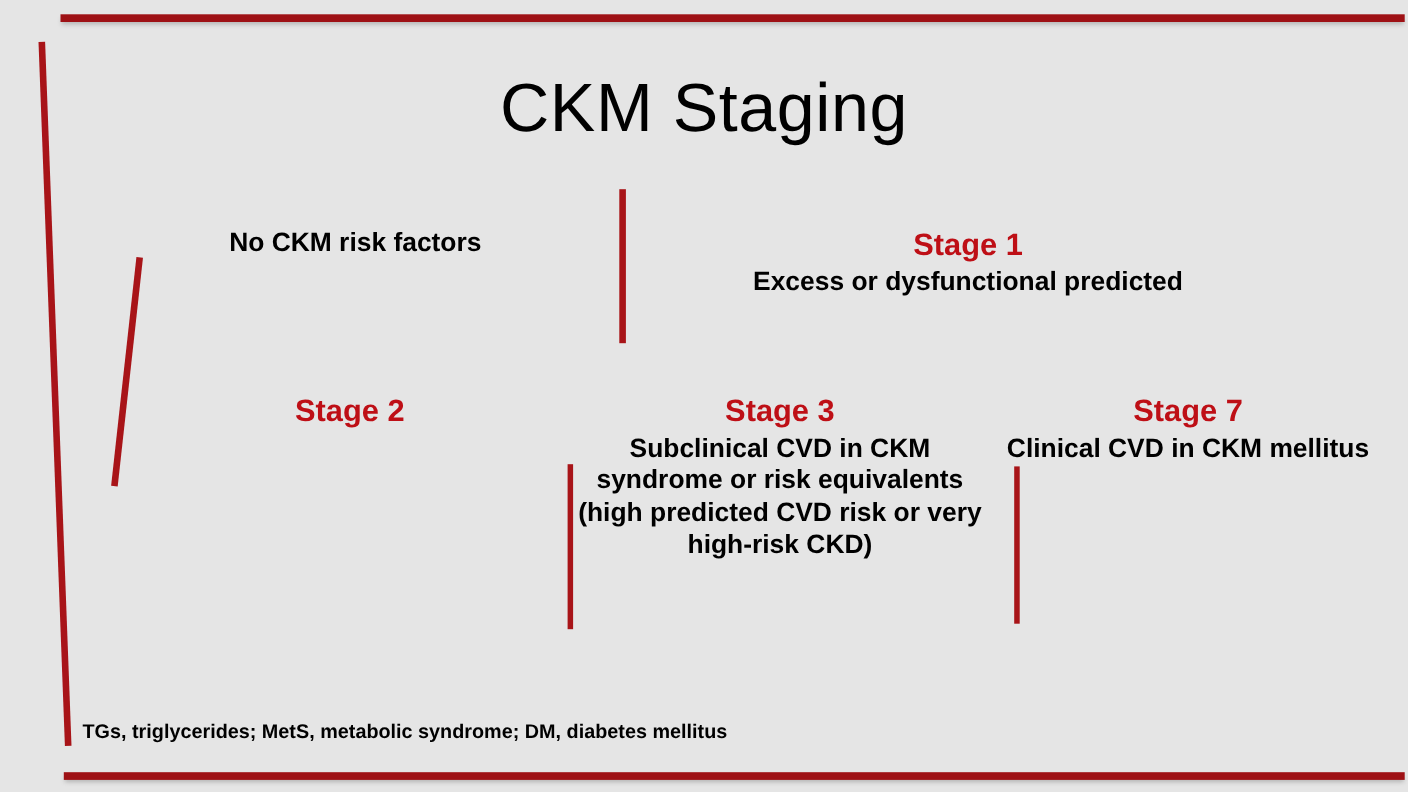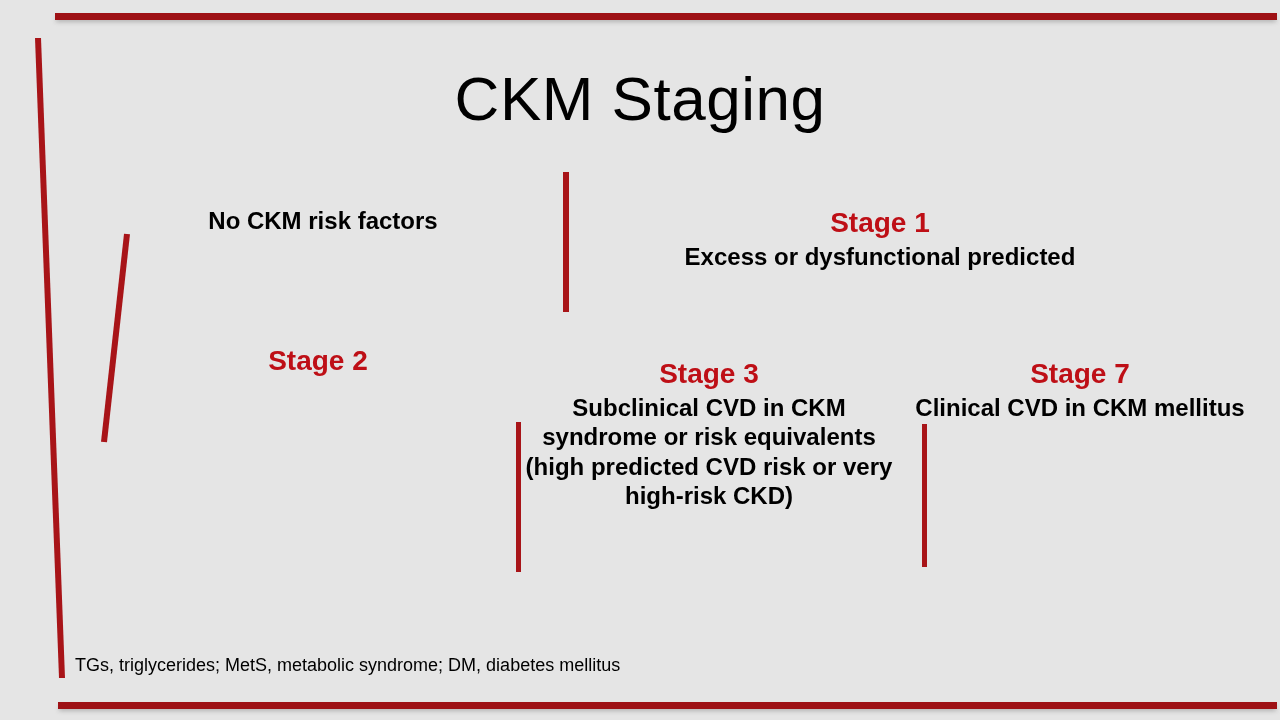--- a/index.html
+++ b/index.html
@@ -85,31 +85,31 @@
     color: #000000;
     font-weight: bold;
     font-size: 24px;
     line-height: 1.22;
   }
 
   
   .stage-0 { left: 123px; top: 206px; width: 400px; }
   .stage-1 { left: 596px; top: 206px; width: 568px; }
   
-  .stage-2 { left: 133px; top: 344px; width: 370px; }
+  .stage-2 { left: 133px; top: 357px; width: 370px; }
   .stage-3 { left: 511px; top: 357px; width: 370px; margin-left: 13px; }
   .stage-4 { left: 900px; top: 357px; width: 360px; }
 
   
   .footnote {
     position: absolute;
     left: 75px;
     top: 655px;
     font-size: 18px;
-    font-weight: normal;
+    font-weight: bold;
     color: #000000;
     white-space: nowrap;
   }
 </style>
 </head>
 <body>
 
 <div id="slide">
 
   <div class="rule rule-top"></div>

